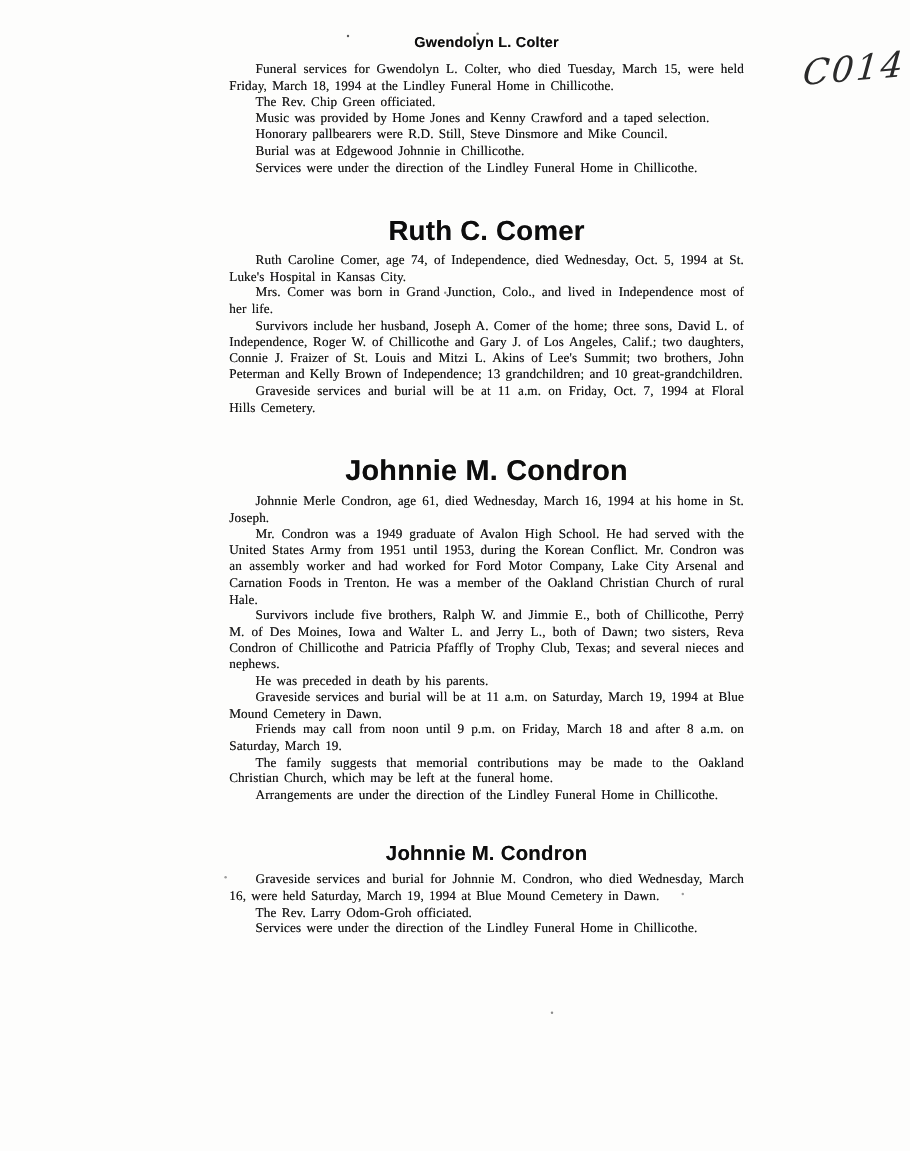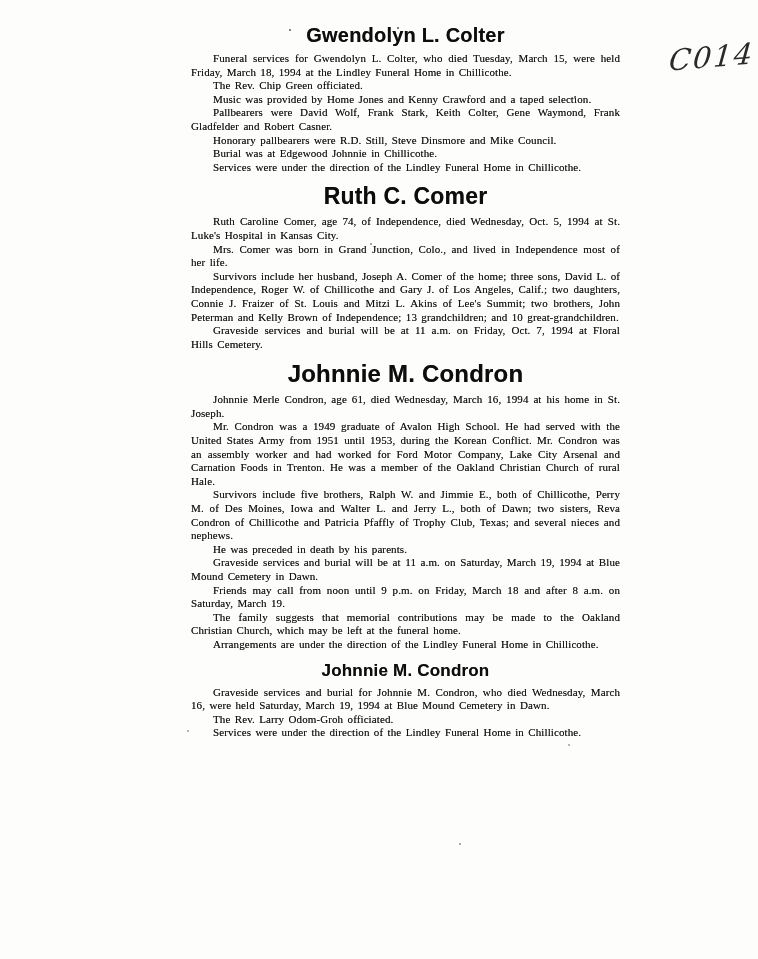--- a/index.html
+++ b/index.html
@@ -20,32 +20,32 @@
   }
   
   .obit-column {
     position: absolute;
     left: 191px;
     top: 24px;
     width: 429px;
     color: #141414;
   }
   .obit + .obit {
-    margin-top: 9px;
+    margin-top: 32px;
   }
   .obit-title {
     font-family: "Liberation Sans", sans-serif;
     font-weight: 700;
     text-align: center;
     margin: 0 0 5px 0;
     color: #0d0d0d;
     letter-spacing: 0.2px;
     text-shadow: 0 0 0.5px rgba(0,0,0,0.55);
   }
-  .obit-title.size-md { font-size: 20px; line-height: 23px; }
+  .obit-title.size-md { font-size: 12px; line-height: 23px; }
   .obit-title.size-lg { font-size: 23px; line-height: 27px; }
   .obit-title.size-xl { font-size: 24px; line-height: 28px; }
   .obit-title.size-sm { font-size: 17px; line-height: 20px; }
   .obit-para {
     margin: 0;
     font-size: 11px;
     line-height: 13.6px;
     text-align: justify;
     text-indent: 22px;
     word-spacing: 1.5px;
@@ -85,21 +85,20 @@
 <body>
 
 <div class="page">
 
   <main class="obit-column">
       <section class="obit">
         <h2 class="obit-title size-md">Gwendolyn L. Colter</h2>
         <p class="obit-para">Funeral services for Gwendolyn L. Colter, who died Tuesday, March 15, were held Friday, March 18, 1994 at the Lindley Funeral Home in Chillicothe.</p>
         <p class="obit-para">The Rev. Chip Green officiated.</p>
         <p class="obit-para">Music was provided by Home Jones and Kenny Crawford and a taped selection.</p>
-        <p class="obit-para">Pallbearers were David Wolf, Frank Stark, Keith Colter, Gene Waymond, Frank Gladfelder and Robert Casner.</p>
         <p class="obit-para">Honorary pallbearers were R.D. Still, Steve Dinsmore and Mike Council.</p>
         <p class="obit-para">Burial was at Edgewood Johnnie in Chillicothe.</p>
         <p class="obit-para">Services were under the direction of the Lindley Funeral Home in Chillicothe.</p>
       </section>
       <section class="obit">
         <h2 class="obit-title size-lg">Ruth C. Comer</h2>
         <p class="obit-para">Ruth Caroline Comer, age 74, of Independence, died Wednesday, Oct. 5, 1994 at St. Luke's Hospital in Kansas City.</p>
         <p class="obit-para">Mrs. Comer was born in Grand Junction, Colo., and lived in Independence most of her life.</p>
         <p class="obit-para">Survivors include her husband, Joseph A. Comer of the home; three sons, David L. of Independence, Roger W. of Chillicothe and Gary J. of Los Angeles, Calif.; two daughters, Connie J. Fraizer of St. Louis and Mitzi L. Akins of Lee's Summit; two brothers, John Peterman and Kelly Brown of Independence; 13 grandchildren; and 10 great-grandchildren.</p>
         <p class="obit-para">Graveside services and burial will be at 11 a.m. on Friday, Oct. 7, 1994 at Floral Hills Cemetery.</p>

